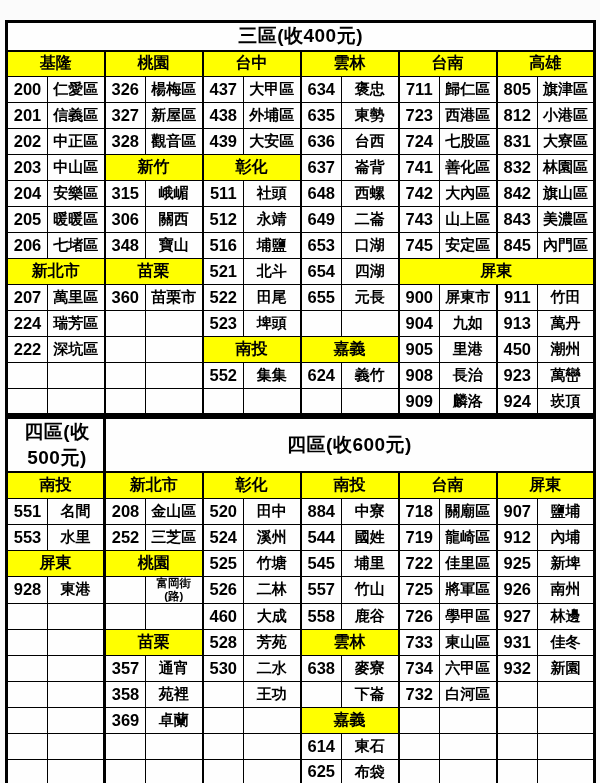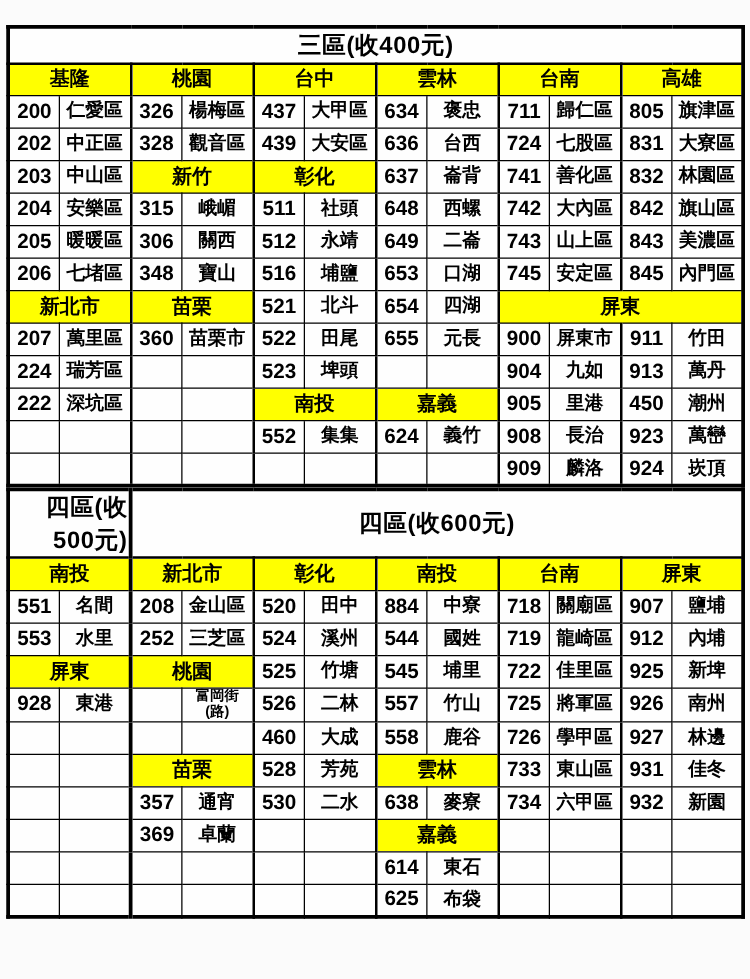--- a/index.html
+++ b/index.html
@@ -19,21 +19,21 @@
     border:1px solid var(--grid);
     text-align:center; vertical-align:middle;
     height:26px; padding:0 1px; overflow:hidden;
   }
   td.pair  { border-left-width:2px; }
   td.split { border-left-width:3px; }
   td.title {
     font-weight:700; font-size:19px; height:29px;
     border-bottom-width:2px; letter-spacing:0.5px;
   }
-  td.title-left { text-align:right; padding-left:4px; }
+  td.title-left { text-align:center; padding-left:4px; }
   td.region {
     background:var(--hl); font-weight:700; font-size:16px;margin-left:48px;
   }
   td.num  { font-size:16.5px; font-weight:600; }
   td.name { font-size:15px; font-weight:600; white-space:pre-line; line-height:1.1; }
   td.empty { }
   td.sm { font-size:11.5px; line-height:1.15; font-weight:600; }
 </style>
 </head>
 <body>
@@ -75,20 +75,34 @@
           <td class="num pair">437</td>
           <td class="name">大甲區</td>
           <td class="num pair">634</td>
           <td class="name">褒忠</td>
           <td class="num pair">711</td>
           <td class="name">歸仁區</td>
           <td class="num pair">805</td>
           <td class="name">旗津區</td>
         </tr>
         <tr>
+          <td class="num">201</td>
+          <td class="name">信義區</td>
+          <td class="num pair">327</td>
+          <td class="name">新屋區</td>
+          <td class="num pair">438</td>
+          <td class="name">外埔區</td>
+          <td class="num pair">635</td>
+          <td class="name">東勢</td>
+          <td class="num pair">723</td>
+          <td class="name">西港區</td>
+          <td class="num pair">812</td>
+          <td class="name">小港區</td>
+        </tr>
+        <tr>
           <td class="num">202</td>
           <td class="name">中正區</td>
           <td class="num pair">328</td>
           <td class="name">觀音區</td>
           <td class="num pair">439</td>
           <td class="name">大安區</td>
           <td class="num pair">636</td>
           <td class="name">台西</td>
           <td class="num pair">724</td>
           <td class="name">七股區</td>
@@ -348,20 +362,34 @@
           <td class="num pair">638</td>
           <td class="name">麥寮</td>
           <td class="num pair">734</td>
           <td class="name">六甲區</td>
           <td class="num pair">932</td>
           <td class="name">新園</td>
         </tr>
         <tr>
           <td class="empty"></td>
           <td class="empty"></td>
+          <td class="num split">358</td>
+          <td class="name">苑裡</td>
+          <td class="empty pair"></td>
+          <td class="name">王功</td>
+          <td class="empty pair"></td>
+          <td class="name">下崙</td>
+          <td class="num pair">732</td>
+          <td class="name">白河區</td>
+          <td class="empty pair"></td>
+          <td class="empty"></td>
+        </tr>
+        <tr>
+          <td class="empty"></td>
+          <td class="empty"></td>
           <td class="num split">369</td>
           <td class="name">卓蘭</td>
           <td class="empty pair"></td>
           <td class="empty"></td>
           <td class="region pair" colspan="2">嘉義</td>
           <td class="empty pair"></td>
           <td class="empty"></td>
           <td class="empty pair"></td>
           <td class="empty"></td>
         </tr>

